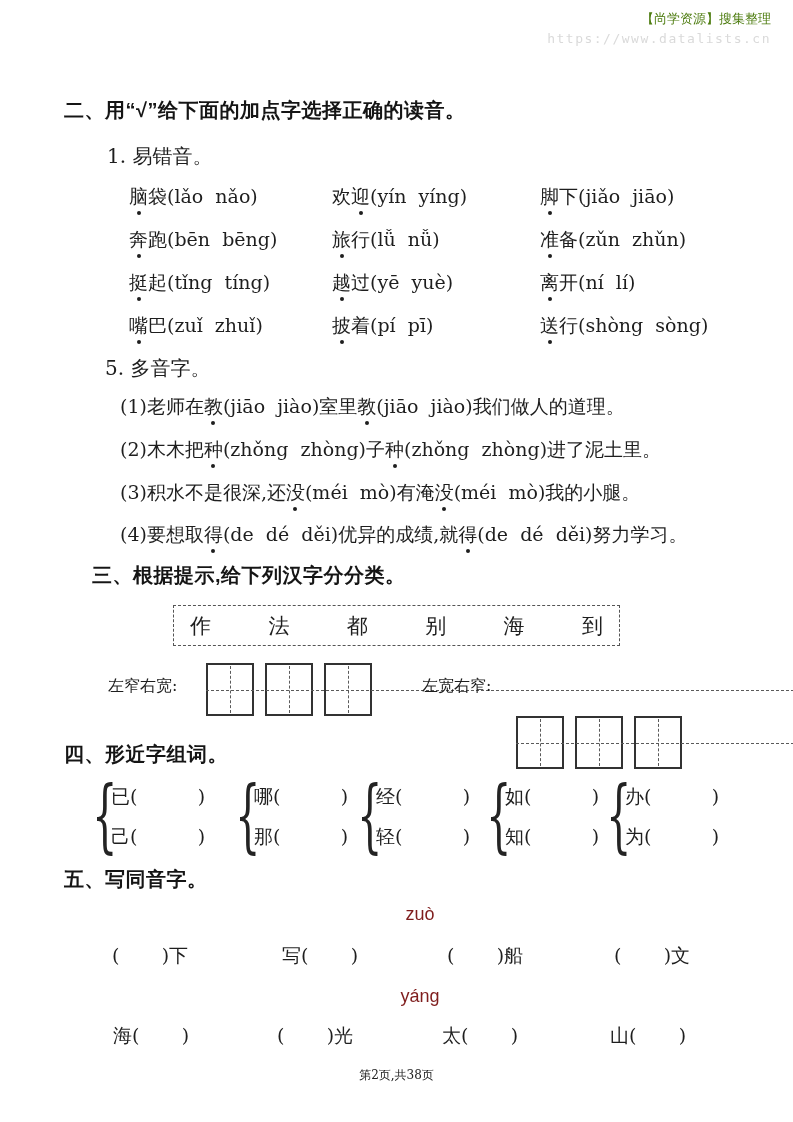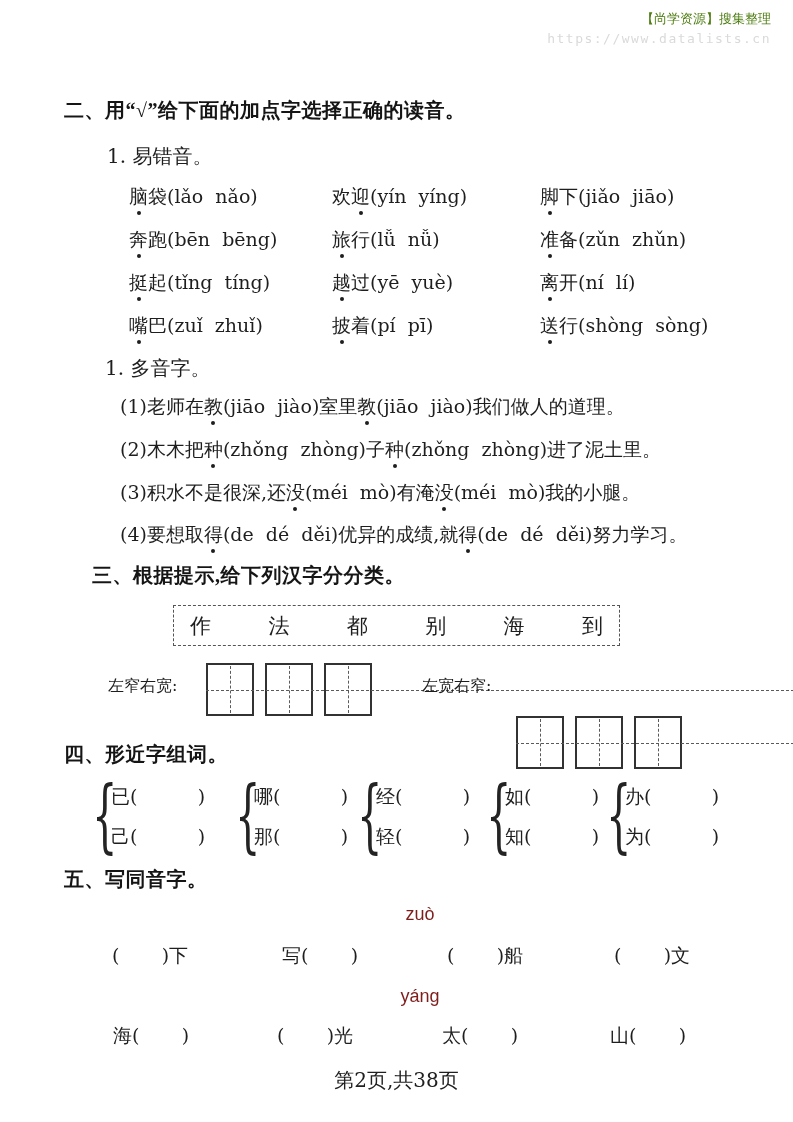--- a/index.html
+++ b/index.html
@@ -1,19 +1,19 @@
 <!DOCTYPE html>
 <html><head>
 <meta charset="utf-8">
 <style>
   html,body{margin:0;padding:0;background:#ffffff;}
   .page{position:relative;width:793px;height:1122px;background:#fff;overflow:hidden;
         font-family:"DejaVu Serif","Liberation Serif",serif;color:#1e1e1e;}
   .abs{position:absolute;white-space:pre;}
-  .heading{font-family:Liberation Serif, serif;font-weight:600;
+  .heading{font-family:Liberation Sans, sans-serif;font-weight:600;
            font-size:20px;color:#151515;letter-spacing:0.5px;}
   .body-txt{font-size:19px;}
   .sub{font-size:20px;}
   
   .watermark{position:absolute;top:10px;right:22px;text-align:right;}
   .wm1{font-family:"Liberation Sans","DejaVu Sans",sans-serif;font-size:13px;color:#4d7c0f;}
   .wm2{font-family:"DejaVu Sans Mono","Liberation Mono",monospace;font-size:13px;color:#dadada;letter-spacing:1.5px;margin-top:3px;}
   
   .jd{position:relative;display:inline-block;line-height:1.25;}
   .jd::after{content:"";position:absolute;left:50%;transform:translateX(-50%);
@@ -31,21 +31,21 @@
   .tian::before{content:"";position:absolute;top:1px;bottom:1px;left:50%;border-left:1.6px dashed #5a5a5a;}
   .glabel{font-size:16px;}
   
   .brace-group{display:flex;align-items:center;height:84px;}
   .brace{font-family:"DejaVu Serif",serif;font-size:80px;font-weight:400;color:#232323;
          transform:scaleX(0.5);transform-origin:left center;width:18px;line-height:1;}
   .brace-rows{display:flex;flex-direction:column;justify-content:space-between;height:78px;margin-left:1px;}
   .brace-rows .r{font-size:19px;line-height:38px;white-space:pre;}
   .pinyin-center{font-family:"Liberation Sans","DejaVu Sans",sans-serif;font-size:18px;
                  text-align:center;color:#7f1d1d;}
-  .footer{left:0;right:0;text-align:center;font-size:20px;color:#202020;}
+  .footer{left:0;right:0;text-align:center;font-size:12px;color:#202020;}
 </style>
 </head>
 <body>
 
 <div class="page">
 
   <div class="watermark">
     <div class="wm1">【尚学资源】搜集整理</div>
     <div class="wm2">https://www.datalists.cn</div>
   </div>
@@ -67,21 +67,21 @@
     <div class="word"><span></span><span class="jd">挺</span><span>起(tǐng  tíng)</span></div>
     <div class="word"><span></span><span class="jd">越</span><span>过(yē  yuè)</span></div>
     <div class="word"><span></span><span class="jd">离</span><span>开(ní  lí)</span></div>
   </div>
   <div class="abs word-row body-txt" style="left:129px;top:313px;">
     <div class="word"><span></span><span class="jd">嘴</span><span>巴(zuǐ  zhuǐ)</span></div>
     <div class="word"><span></span><span class="jd">披</span><span>着(pí  pī)</span></div>
     <div class="word"><span></span><span class="jd">送</span><span>行(shòng  sòng)</span></div>
   </div>
 
-  <div class="abs sub" style="left:105px;top:355px;">1. 多音字。</div>
+  <div class="abs sub" style="left:105px;top:355px;">5. 多音字。</div>
 
   <div class="abs body-txt" style="left:120px;top:394px;"><span>(1)老师在</span><span class="jd">教</span><span>(jiāo  jiào)室里</span><span class="jd">教</span><span>(jiāo  jiào)我们做人的道理。</span></div>
   <div class="abs body-txt" style="left:120px;top:437px;"><span>(2)木木把</span><span class="jd">种</span><span>(zhǒng  zhòng)子</span><span class="jd">种</span><span>(zhǒng  zhòng)进了泥土里。</span></div>
   <div class="abs body-txt" style="left:120px;top:480px;"><span>(3)积水不是很深,还</span><span class="jd">没</span><span>(méi  mò)有淹</span><span class="jd">没</span><span>(méi  mò)我的小腿。</span></div>
   <div class="abs body-txt" style="left:120px;top:522px;"><span>(4)要想取</span><span class="jd">得</span><span>(de  dé  děi)优异的成绩,就</span><span class="jd">得</span><span>(de  dé  děi)努力学习。</span></div>
 
   <div class="abs heading" style="left:64px;top:562px;margin-left:28px;">三、根据提示,给下列汉字分分类。</div>
   <div class="abs char-box" style="left:173px;top:605px;width:447px;height:41px;">
     <span>作</span>
     <span>法</span>

